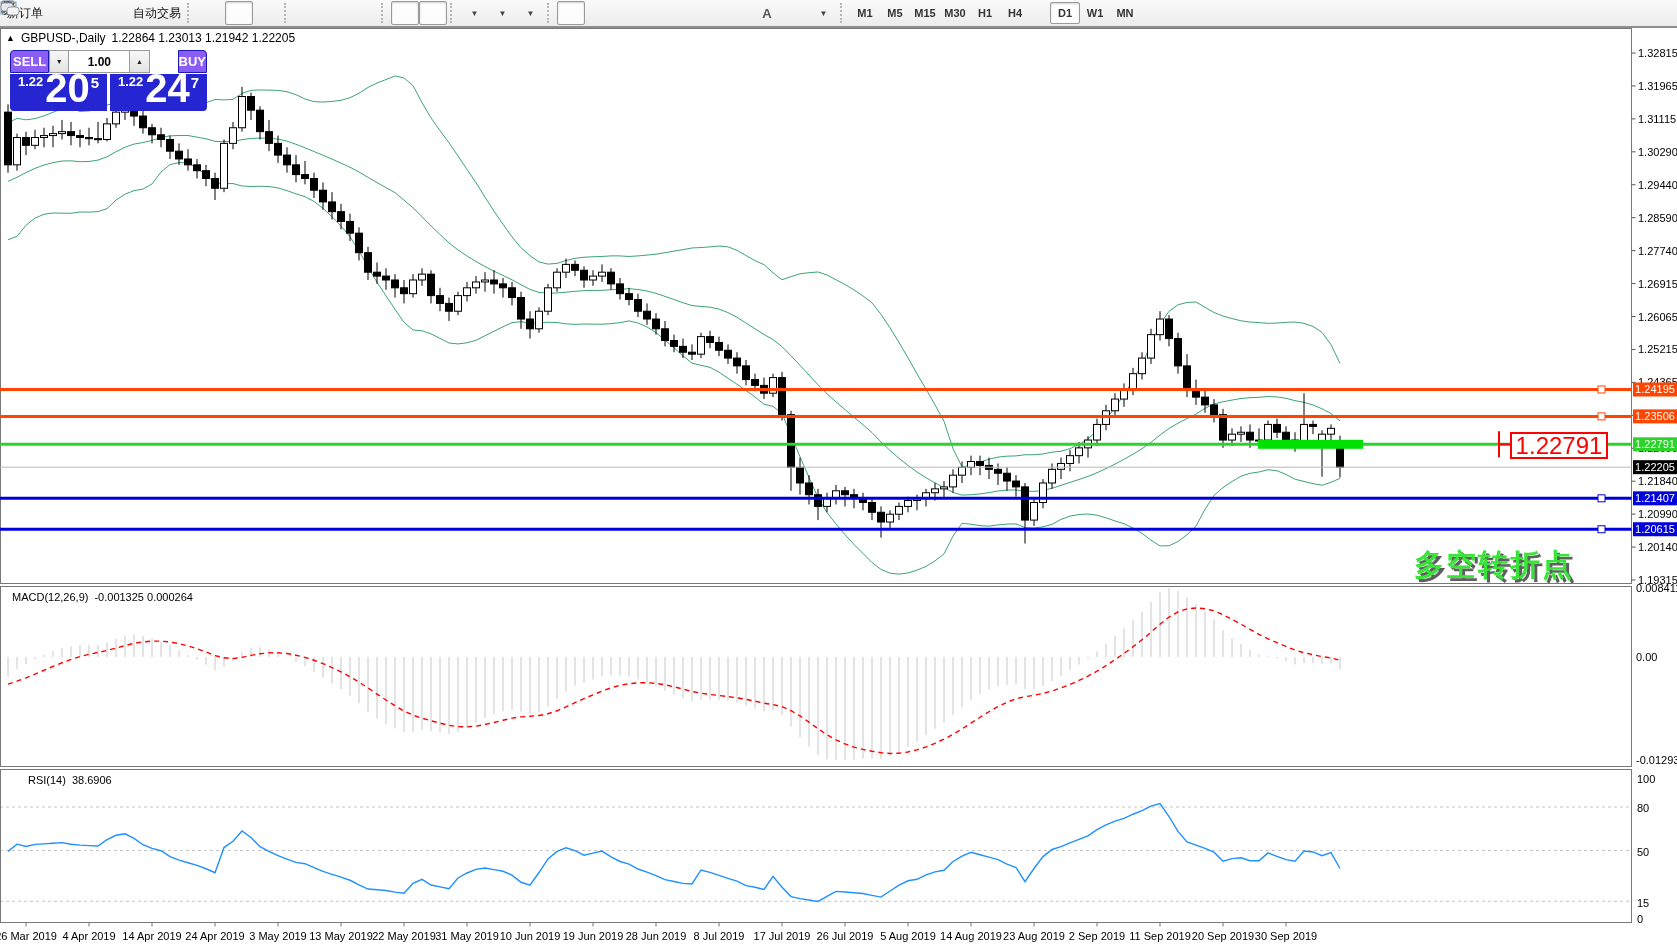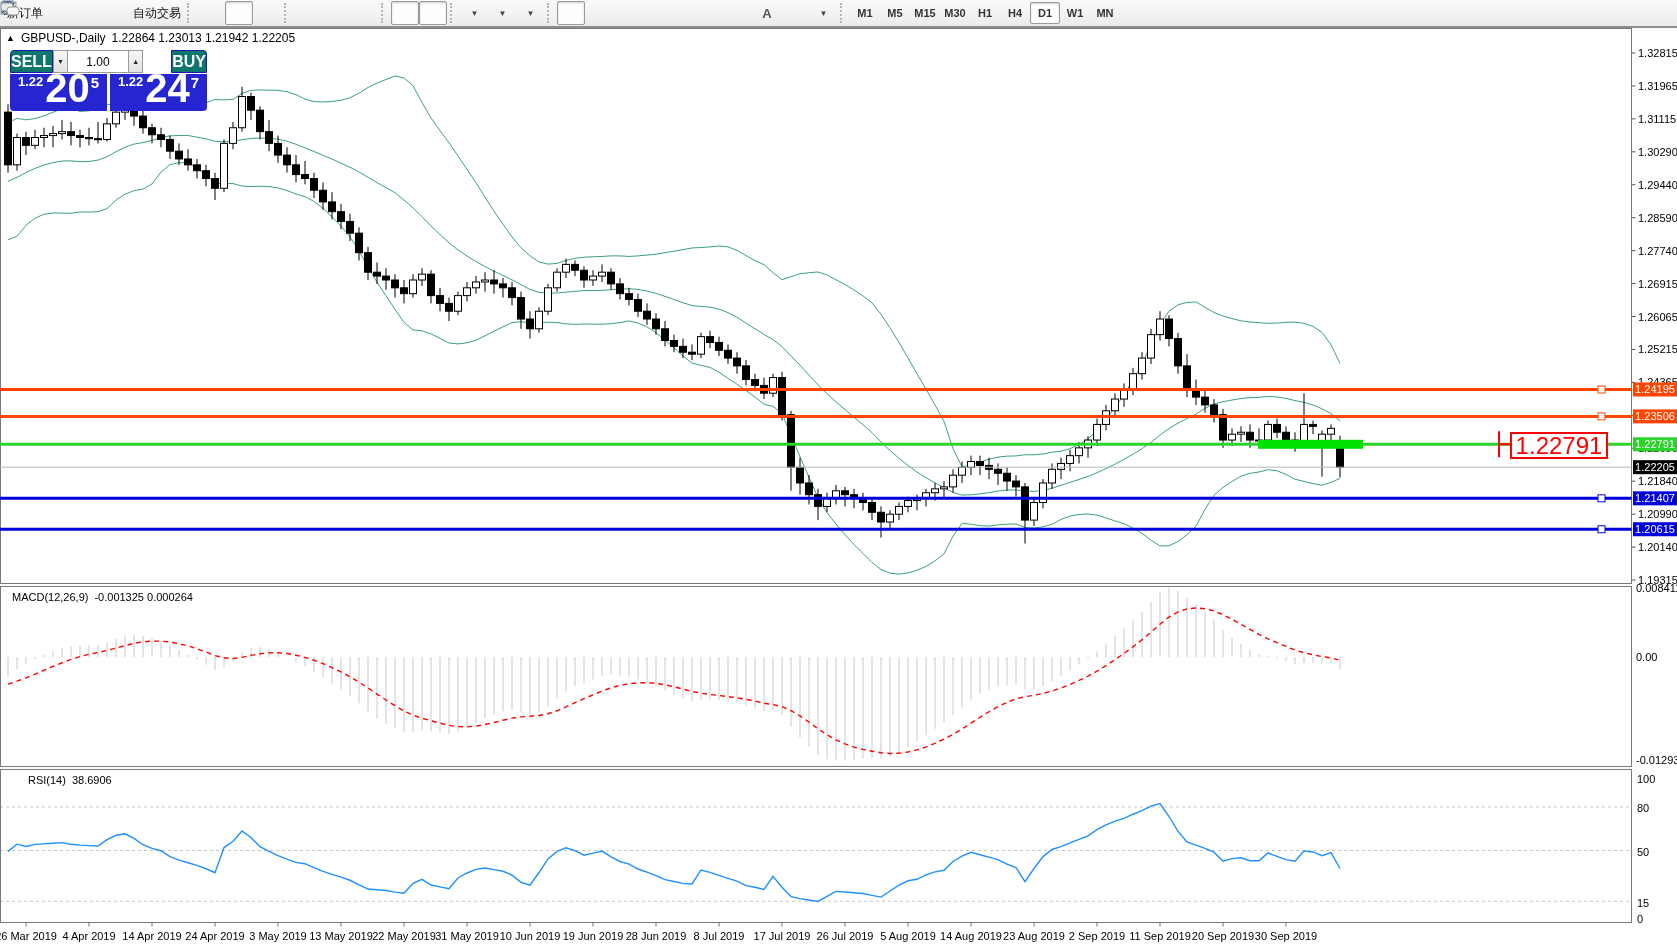--- a/index.html
+++ b/index.html
@@ -7,34 +7,34 @@
   
   .tb{position:absolute;left:0;top:0;width:1677px;height:28px;box-sizing:border-box;
       background:linear-gradient(#fafafa,#ececec);border-bottom:2px solid #8e8e8e;
       display:flex;align-items:center;padding:0 4px;}
   .tbtn{height:22px;min-width:22px;display:flex;align-items:center;justify-content:center;
         border:1px solid transparent;border-radius:2px;padding:0 2px;gap:3px;cursor:default;}
   .tbtn.pressed{border-color:#9a9a9a;background:#fdfdfd;box-shadow:inset 0 1px 2px rgba(0,0,0,.18);}
   .tbtn .lbl{font-size:12px;color:#111;white-space:nowrap;}
   .tf{height:20px;min-width:24px;display:flex;align-items:center;justify-content:center;
       font-size:11px;font-weight:bold;color:#333;border:1px solid transparent;border-radius:2px;padding:0 2px;}
-  .tf.pressed{border-color:#9a9a9a;background:#fff;box-shadow:inset 0 1px 2px rgba(0,0,0,.18);}
+  .tf.pressed{border-color:#9a9a9a;background:#fff;box-shadow:inset 0 1px 2px rgba(0,0,0,.18);margin-left:20px;}
   .handle{width:3px;height:20px;border-left:2px dotted #b5b5b5;margin:0 5px 0 3px;}
   .caret{font-size:8px;color:#444;margin-left:1px;}
   .tb-right{margin-left:auto;display:flex;align-items:center;gap:6px;padding-right:4px;}
   
   .hdr{position:absolute;left:6px;top:31px;font-size:12px;color:#000;display:flex;gap:6px;align-items:center;z-index:5;}
   .hdr .tri{font-size:9px;}
   .panel{position:absolute;left:10px;top:50px;width:197px;z-index:6;}
   .row1{display:flex;height:23px;}
-  .bbtn{background:#0f766e;color:#fff;font-size:16px;font-weight:bold;display:flex;align-items:center;justify-content:center;border:1px solid #1a1ab0;}
+  .bbtn{background:#8b5cf6;color:#fff;font-size:13px;font-weight:bold;display:flex;align-items:center;justify-content:center;border:1px solid #1a1ab0;}
   .sellb{width:47px;border-radius:4px 0 0 0;}
   .buyb{width:36px;flex:1;border-radius:0 4px 0 0;margin-left:28px;}
   .spin{width:23px;background:linear-gradient(#f7f7f7,#e3e3e3);border:1px solid #9a9a9a;display:flex;align-items:center;justify-content:center;font-size:7px;color:#222;}
-  .vol{width:60px;border:1px solid #9a9a9a;border-left:none;border-right:none;font-size:12px;text-align:center;padding:0;background:#fff;color:#000;font-family:"Liberation Sans",sans-serif;}
+  .vol{width:60px;border:1px solid #9a9a9a;border-left:none;border-right:none;font-size:12px;text-align:center;padding:0;background:#fff;color:#000;font-family:"Liberation Sans",sans-serif;font-weight:bold;}
   .row2{display:flex;gap:3px;margin-top:1px;height:37px;}
   .pq{flex:1;background:#2525d2;color:#fff;display:flex;justify-content:center;padding-bottom:8px;}
   .pq .small{font-size:13px;font-weight:bold;margin:0 2px 4px 0;}
   .pq .big{font-size:40px;font-weight:bold;line-height:28px;}
   .pq .sup{font-size:15px;font-weight:bold;margin:0 0 14px 1px;}
   .pq.left{border-radius:0 0 0 4px;}
   .pq.right{border-radius:0 0 4px 0;}
   .indlbl{position:absolute;font-size:11px;color:#000;z-index:5;display:flex;gap:6px;}
   .ann{position:absolute;left:1414px;top:545px;font-size:30px;font-weight:bold;letter-spacing:2px;
        color:#37e437;text-shadow:3px 3px 0 #5f5f5f;z-index:7;white-space:nowrap;}
@@ -881,14 +881,15 @@
 
   <div class="indlbl" style="left:6px;top:591px;padding-left:6px;">
     <span>MACD(12,26,9)</span>
     <span>-0.001325 0.000264</span>
   </div>
   <div class="indlbl" style="left:6px;top:774px;padding-left:22px;">
     <span>RSI(14)</span>
     <span>38.6906</span>
   </div>
 
+  <div class="ann">多空转折点</div>
   <div class="callout">1.22791</div>
 </div>
 
 </body></html>

